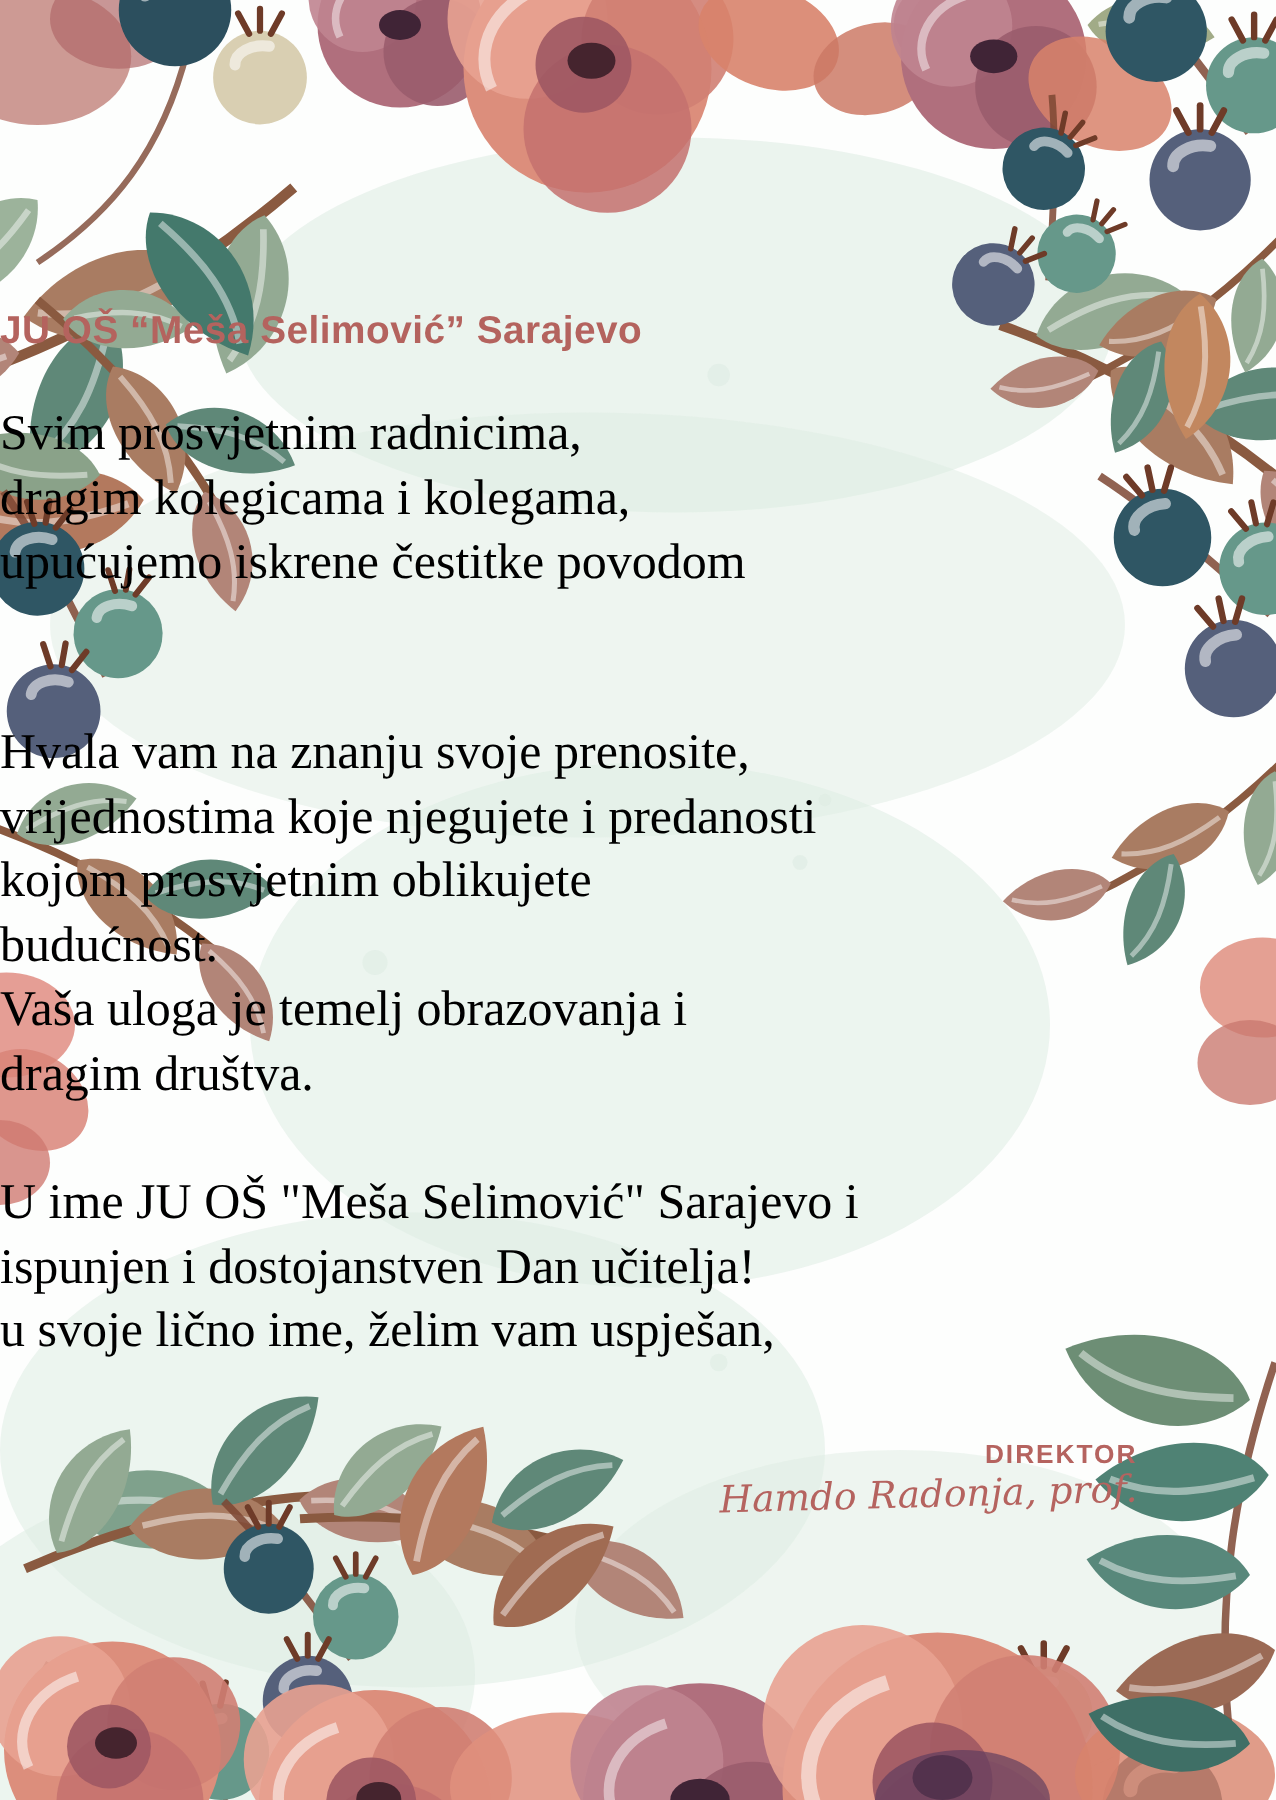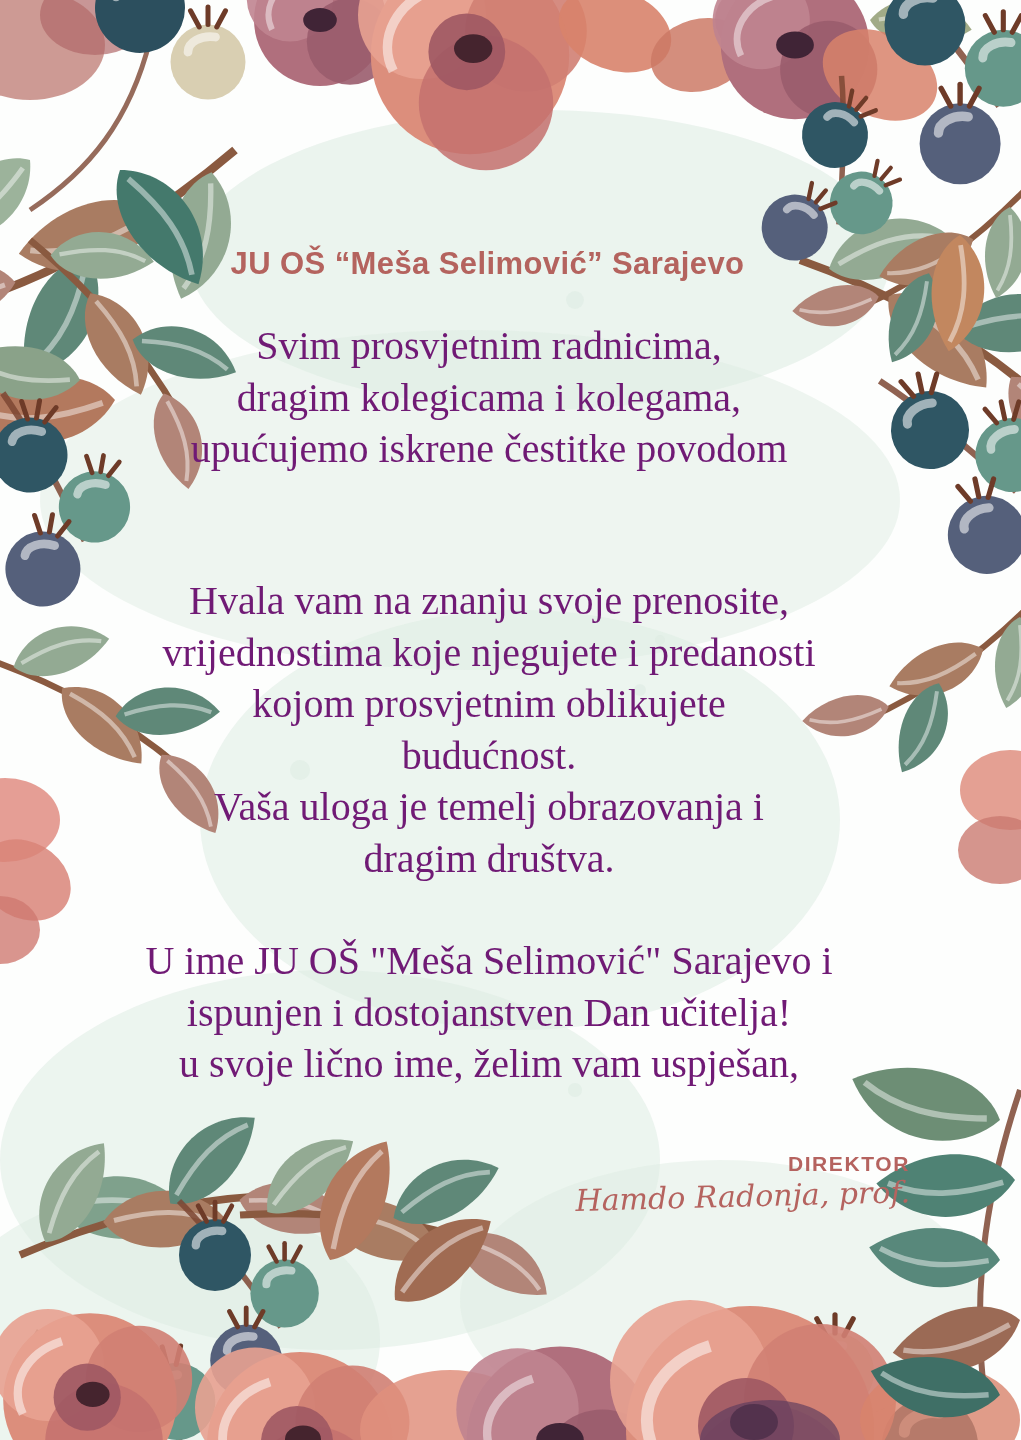--- a/index.html
+++ b/index.html
@@ -3,27 +3,27 @@
 <meta charset="utf-8">
 <style>
   html,body{margin:0;padding:0;background:#ffffff;}
   .card{
     position:relative;width:1021px;height:1440px;overflow:hidden;
     background:#fdfefd;font-family:"Liberation Serif","DejaVu Serif",serif;
   }
   .floral{position:absolute;left:0;top:0;width:1021px;height:1440px;filter:blur(.5px);}
   .content{position:absolute;left:0;top:0;width:1021px;height:1440px;z-index:2;}
   .title{
-    position:absolute;top:225px;left:0;width:975px;text-align:center;
+    position:absolute;top:225px;left:0;width:975px;
     font-family:"Liberation Sans",sans-serif;font-weight:700;font-size:31px;
     letter-spacing:.4px;color:#b4635e;
   }
   .para{
-    position:absolute;left:0;width:978px;text-align:center;
-    font-size:40px;line-height:51.5px;color:#701a75;
+    position:absolute;left:0;width:978px;text-align:left;
+    font-size:40px;line-height:51.5px;color:#000000;
   }
   #greeting{top:320px}
   #gratitude{top:575px}
   #wishes{top:935px}
   .sign{position:absolute;left:540px;top:1152px;width:370px;text-align:right;}
   .sign .role{
     font-family:"Liberation Sans",sans-serif;font-weight:700;font-size:21px;
     letter-spacing:1.6px;color:#b5635f;
   }
   .sign .name{

